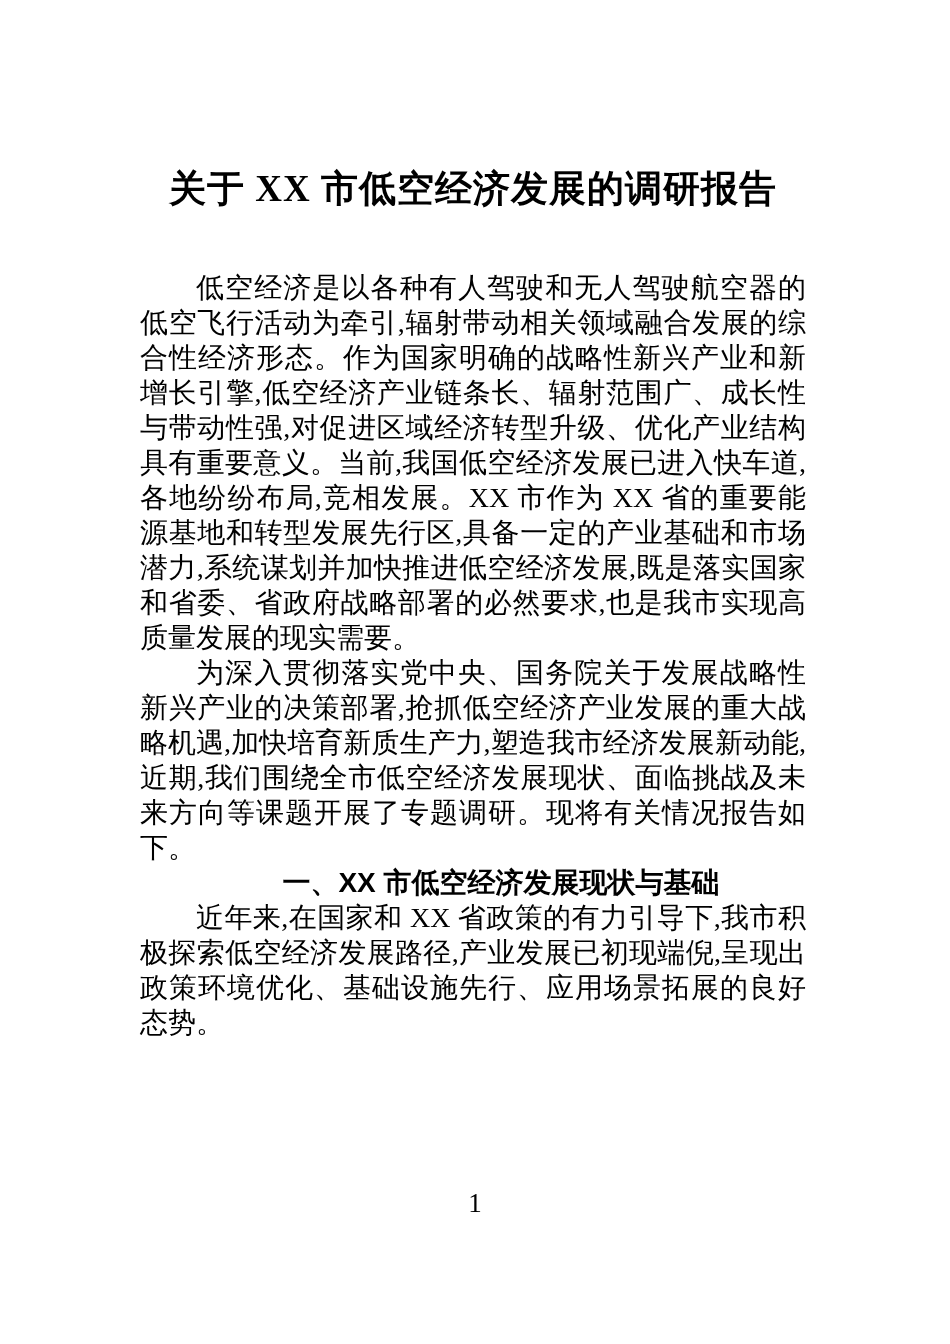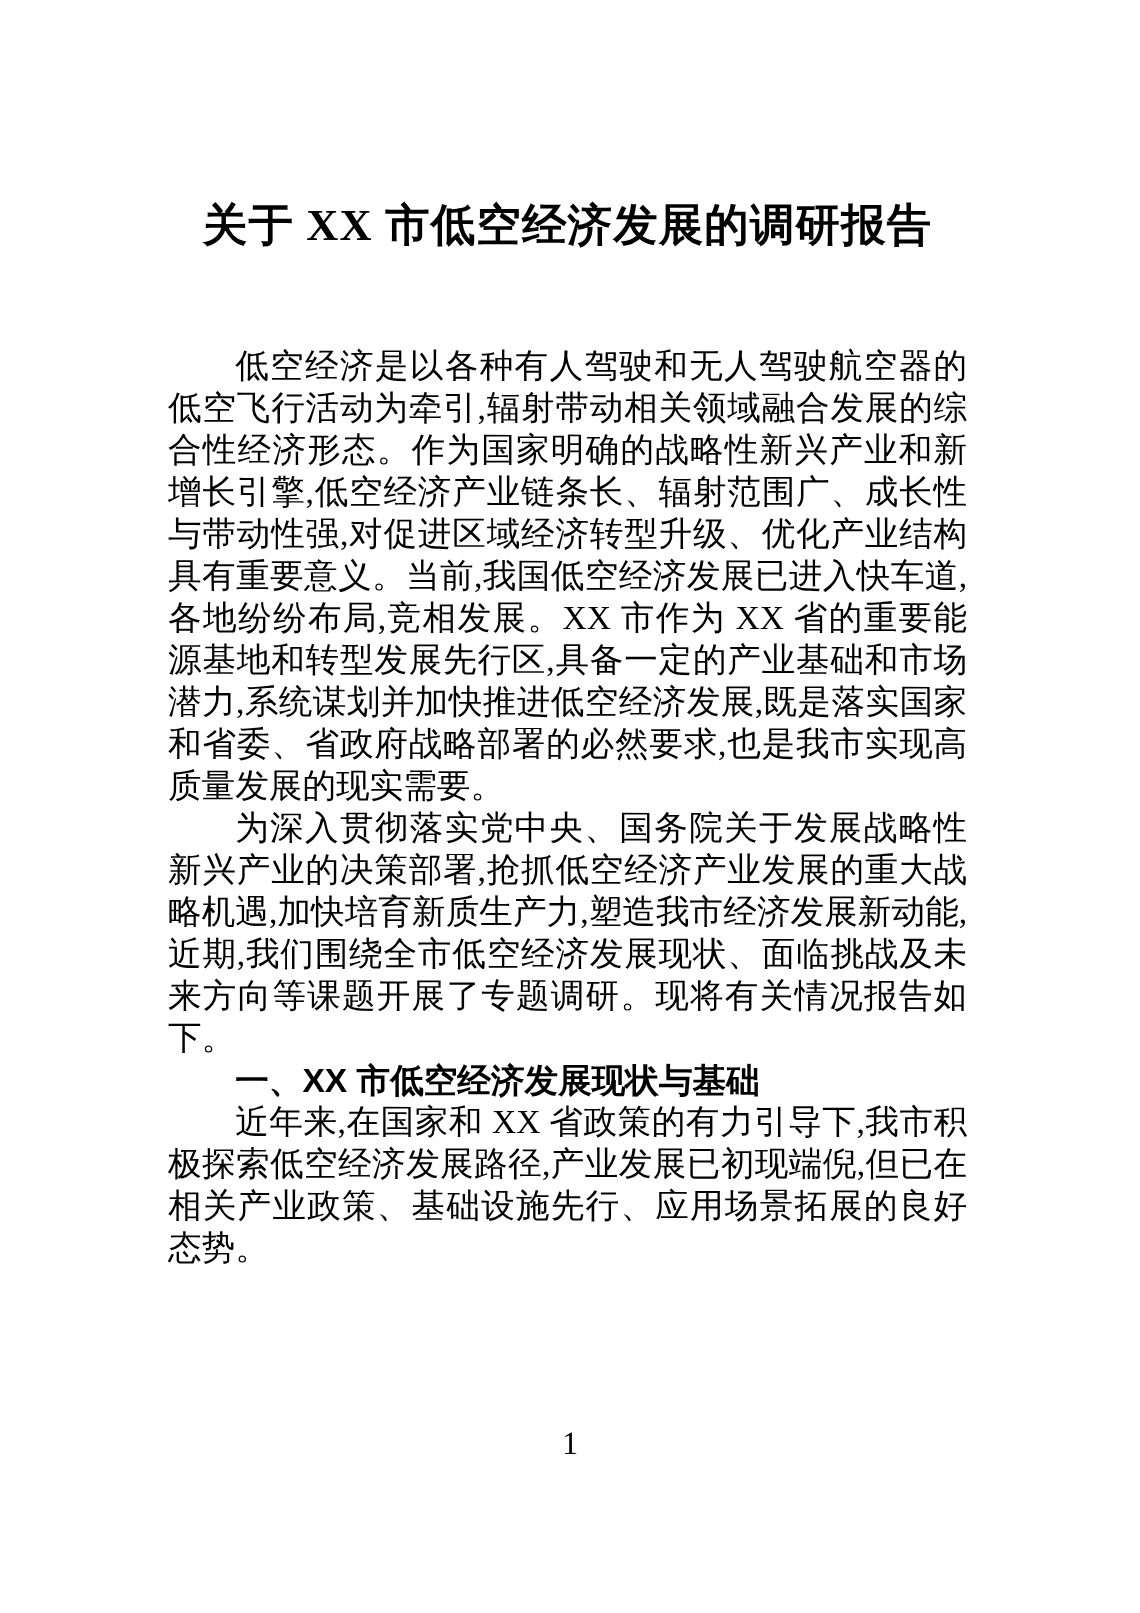--- a/index.html
+++ b/index.html
@@ -20,42 +20,42 @@
     background: #ffffff;
     overflow: hidden;
   }
   .content {
     position: absolute;
     left: 140px;
     top: 166px;
     width: 666px;
   }
   .doc-title {
-    margin: 0 0 76px 0;
+    margin: 0 0 58px 0;
     font-size: 37px;
     line-height: 46px;
     font-weight: 700;
     text-align: center;
     letter-spacing: 1px;
     font-family: "Liberation Serif", "DejaVu Serif", serif;
   }
   .para {
     margin: 0;
     font-size: 28px;
     line-height: 35px;
     text-align: justify;
     text-indent: 2em;
   }
   .section-heading {
     margin: 0;
     font-size: 28px;
     line-height: 35px;
     font-weight: 700;
     text-indent: 2em;
-    text-align: left;
+    text-align: center;
     font-family: "Liberation Sans", "DejaVu Sans", sans-serif;
   }
   .lead-bold {
     font-weight: 700;
   }
   .page-number {
     position: absolute;
     left: 0;
     top: 1186px;
     width: 950px;
@@ -71,19 +71,19 @@
   <div class="content">
 
     <h1 class="doc-title">关于 XX 市低空经济发展的调研报告</h1>
 
     <p class="para">低空经济是以各种有人驾驶和无人驾驶航空器的低空飞行活动为牵引,辐射带动相关领域融合发展的综合性经济形态。作为国家明确的战略性新兴产业和新增长引擎,低空经济产业链条长、辐射范围广、成长性与带动性强,对促进区域经济转型升级、优化产业结构具有重要意义。当前,我国低空经济发展已进入快车道,各地纷纷布局,竞相发展。XX 市作为 XX 省的重要能源基地和转型发展先行区,具备一定的产业基础和市场潜力,系统谋划并加快推进低空经济发展,既是落实国家和省委、省政府战略部署的必然要求,也是我市实现高质量发展的现实需要。</p>
 
     <p class="para">为深入贯彻落实党中央、国务院关于发展战略性新兴产业的决策部署,抢抓低空经济产业发展的重大战略机遇,加快培育新质生产力,塑造我市经济发展新动能,近期,我们围绕全市低空经济发展现状、面临挑战及未来方向等课题开展了专题调研。现将有关情况报告如下。</p>
 
     <h2 class="section-heading">一、XX 市低空经济发展现状与基础</h2>
 
-    <p class="para">近年来,在国家和 XX 省政策的有力引导下,我市积极探索低空经济发展路径,产业发展已初现端倪,但已在相关产业政策、基础设施先行、应用场景拓展的良好态势。</p>
+    <p class="para">近年来,在国家和 XX 省政策的有力引导下,我市积极探索低空经济发展路径,产业发展已初现端倪,呈现出政策环境优化、基础设施先行、应用场景拓展的良好态势。</p>
 
 
   </div>
 
   <div class="page-number">1</div>
 </div>
 
 </body></html>

